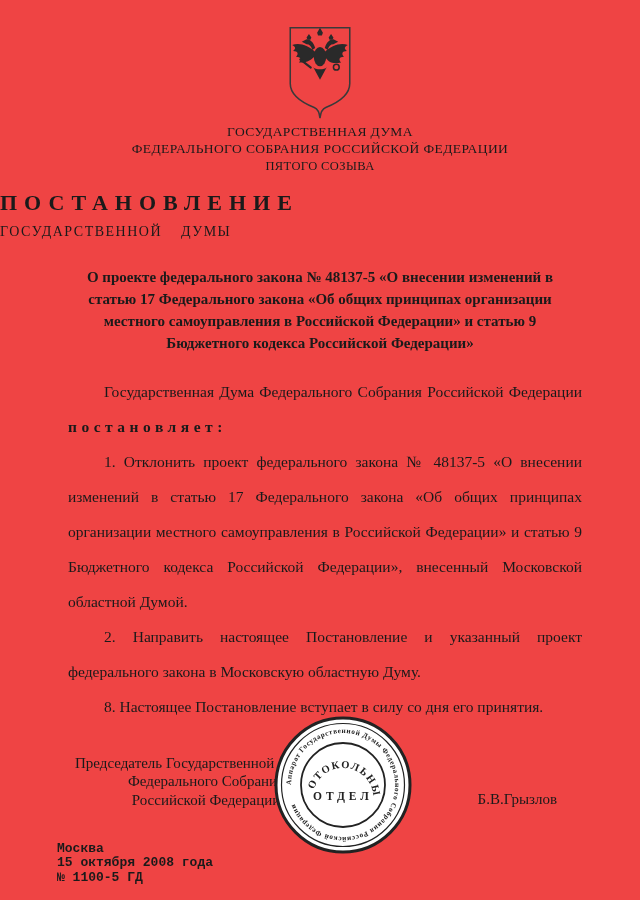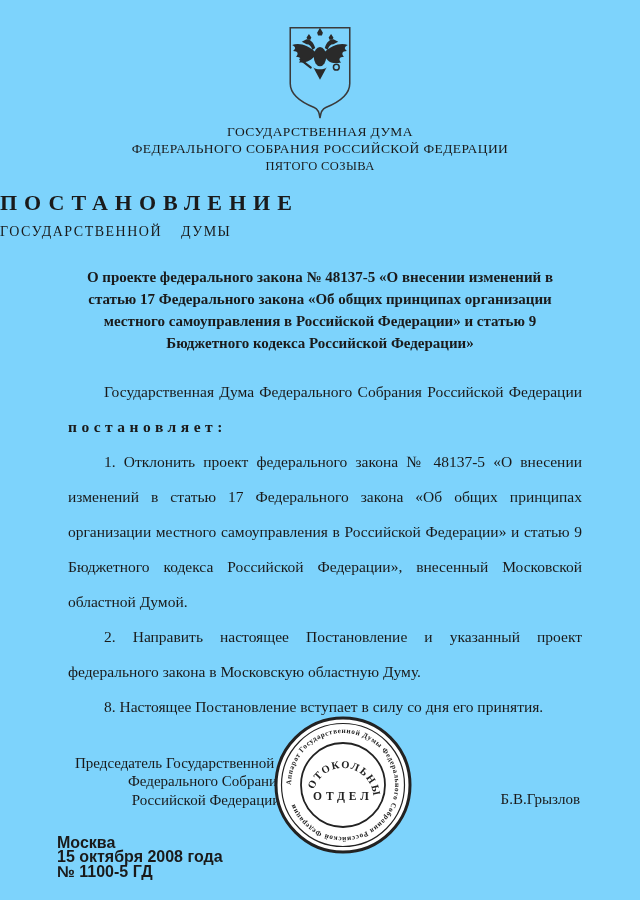--- a/index.html
+++ b/index.html
@@ -1,18 +1,18 @@
 <!DOCTYPE html>
 <html><head>
 <meta charset="utf-8">
 <style>
   html,body{margin:0;padding:0;background:#fff;}
   .page{
     width:640px;height:900px;position:relative;overflow:hidden;
-    background:#7dd3fc;color:#1a1a1a;
+    background:#ef4444;color:#1a1a1a;
     font-family:"Liberation Serif","DejaVu Serif",serif;
   }
   .emblem{display:block;margin:24px auto 4px auto;}
   .org{ text-align:center; }
   .org-line{font-size:13.5px;line-height:16.5px;letter-spacing:0.4px;}
   .org-line3{font-size:12.5px;margin-top:1px;}
   .doc-title{
     text-align:left;margin-top:15px;
     font-size:22px;font-weight:bold;letter-spacing:7px;
   }
@@ -27,25 +27,25 @@
   .body-block{margin:20px 58px 0 68px;}
   .body-block p{
     margin:0;text-indent:36px;text-align:justify;text-align-last:left;
     font-size:15.5px;line-height:35px;
   }
   .postan{font-weight:bold;letter-spacing:4.5px;}
   .sig{position:relative;margin-top:30px;font-size:15px;height:60px;}
   .sig-left{margin-left:75px;width:262px;line-height:18.5px;}
   .sig-line1{white-space:nowrap;}
   .sig-line2,.sig-line3{text-align:center;}
-  .sig-name{position:absolute;right:60px;top:37px;white-space:nowrap;}
+  .sig-name{position:absolute;right:83px;top:37px;white-space:nowrap;}
   .footer{
-    margin:22px 0 0 57px;
-    font-family:Liberation Sans, sans-serif;
-    font-weight:bold;font-size:16px;line-height:14.5px;
+    margin:28px 0 0 57px;
+    font-family:Liberation Mono, monospace;
+    font-weight:bold;font-size:13px;line-height:14.5px;
   }
   .stamp{position:absolute;left:272px;top:714px;}
 </style>
 </head>
 <body>
 
 <div class="page">
 
   <svg class="emblem" width="74" height="96" viewBox="0 0 76 100" aria-hidden="true">
     <path d="M7,4 H69 V62 Q69,77 44,87 Q39,89 38,98 Q37,89 32,87 Q7,77 7,62 Z" fill="none" stroke="#3a3a3a" stroke-width="1.6"></path>

